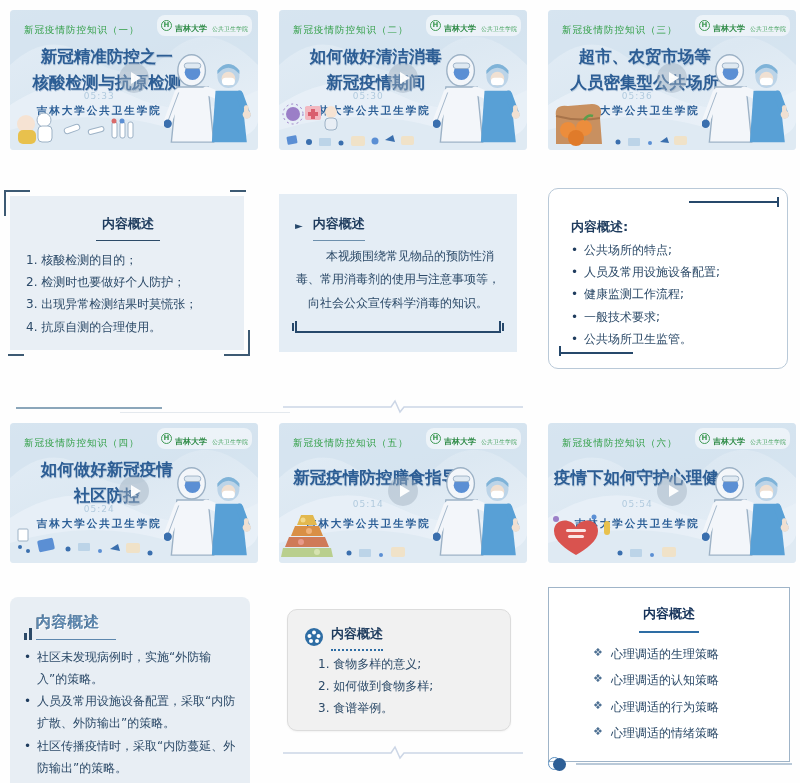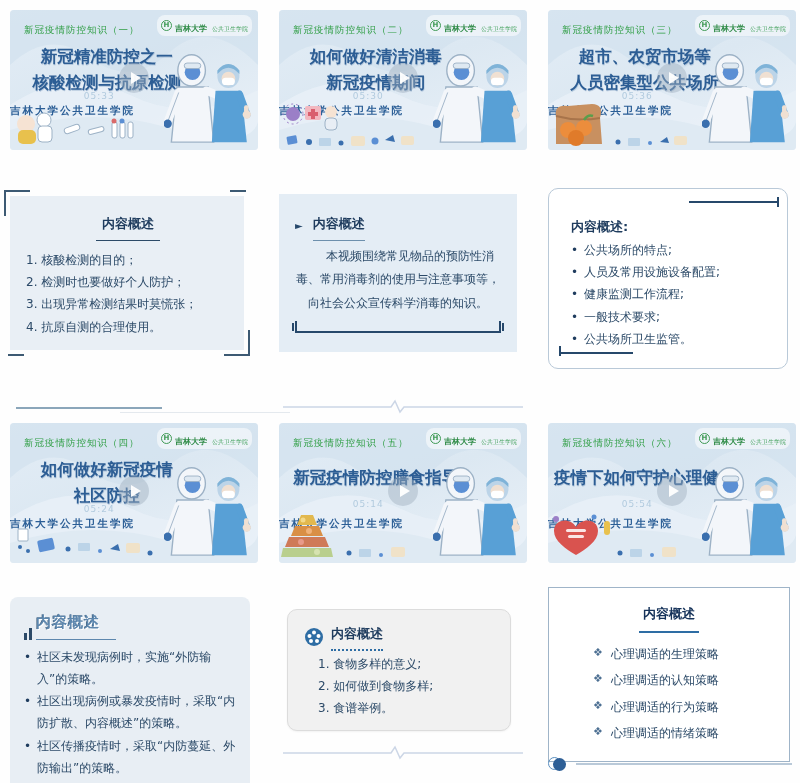--- a/index.html
+++ b/index.html
@@ -18,21 +18,21 @@
                  font-size:7px; line-height:9px; text-align:center; font-weight:bold; }
   .logo-main { color:#2e8b46; font-size:8px; font-weight:bold; font-family:"DejaVu Serif",serif; }
   .logo-sub { color:#4aa563; font-size:6px; }
   .series { position:absolute; top:14px; left:14px; color:#2f9e44; font-size:9.5px; font-weight:normal; letter-spacing:1px; }
   .vtitle { position:absolute; top:34px; left:0; width:78%; text-align:center; color:#2c5d94;
             font-family:"DejaVu Serif","Liberation Serif",serif; font-weight:bold; font-size:16.5px; line-height:1.55;
             text-shadow:0.5px 0.5px 0 rgba(44,93,148,0.25); }
   .thumb.single .vtitle { top:42px; }
   .duration { position:absolute; top:81px; left:0; width:72%; text-align:center; color:#a8c4da; font-size:9px; letter-spacing:1px; opacity:0.85; }
   .thumb.single .duration { top:76px; }
-  .org { position:absolute; top:94px; left:0; width:72%; text-align:left; color:#2b5e96; font-size:10.5px; font-weight:bold;
+  .org { position:absolute; top:94px; left:0; width:72%; text-align:center; color:#2b5e96; font-size:10.5px; font-weight:bold;
          letter-spacing:2px; font-family:"DejaVu Serif","Liberation Serif",serif; }
   .play { position:absolute; left:44%; top:38%; width:30px; height:30px; border-radius:50%;
           background:rgba(160,175,190,0.45); display:flex; align-items:center; justify-content:center; }
   .play::after { content:""; margin-left:3px; border-left:10px solid rgba(255,255,255,0.95);
                  border-top:6px solid transparent; border-bottom:6px solid transparent; }
   .medics { position:absolute; right:2px; bottom:0; width:92px; height:104px; }
   .props { position:absolute; left:0; bottom:0; width:150px; height:54px; }
 
   
   .zone { position:relative; }
@@ -433,21 +433,21 @@
             </span>
           <span class="t4">内容概述</span>
         </div>
         <ul class="blist">
           <li>
               <span class="mk">•</span>
               <span>社区未发现病例时，实施“外防输入”的策略。</span>
             </li>
           <li>
               <span class="mk">•</span>
-              <span>社区出现病例或暴发疫情时，采取“内防扩散、内容概述”的策略。</span>
+              <span>人员及常用设施设备配置，采取“内防扩散、外防输出”的策略。</span>
             </li>
           <li>
               <span class="mk">•</span>
               <span>社区传播疫情时，采取“内防蔓延、外防输出”的策略。</span>
             </li>
         </ul>
       </div>
     </div>
 
     <div class="zone">

